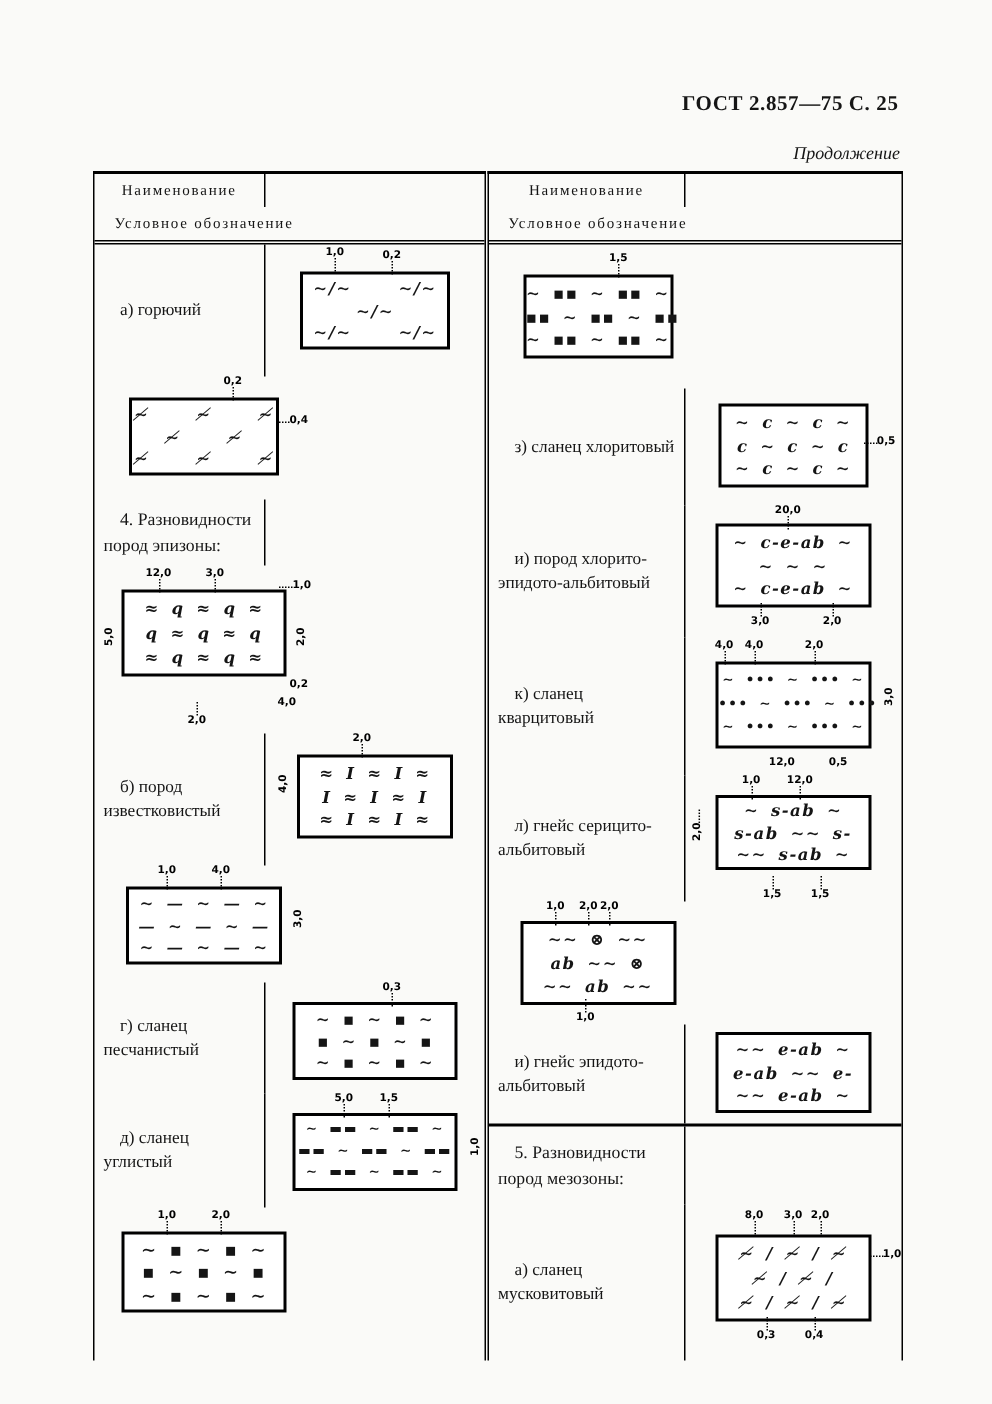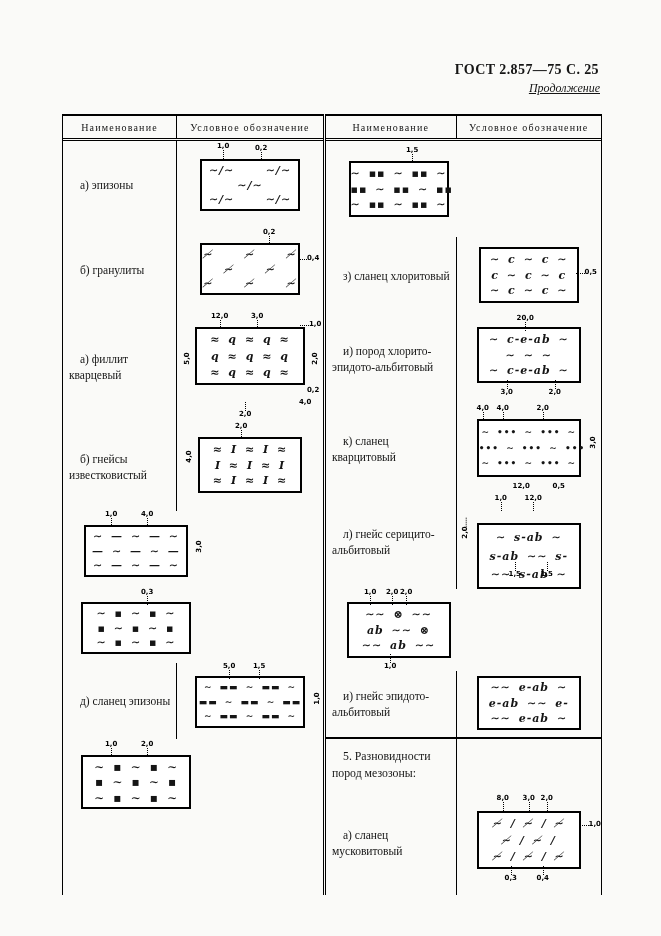--- a/index.html
+++ b/index.html
@@ -3,26 +3,26 @@
 <meta charset="utf-8">
 <style>
   html,body{margin:0;padding:0;}
   body{
     width:661px;height:936px;position:relative;
     background:#fafaf8;color:#151515;
     font-family:"Liberation Serif", serif;
     overflow:hidden;
   }
   .gost-header{position:absolute;top:62px;right:62px;font-weight:bold;font-size:14px;letter-spacing:.4px;}
-  .continuation{position:absolute;top:81px;right:61px;font-style:italic;font-size:12px;text-decoration:underline;}
+  .continuation{position:absolute;top:95px;right:61px;font-style:italic;font-size:12px;}
   .tables{position:absolute;top:114px;left:62px;display:flex;gap:1px;}
   .half{border-top:2px solid #000;box-sizing:border-box;}
   .half.lh{width:262px;border-left:1px solid #000;border-right:1px solid #000;}
   .half.rh{width:277px;border-left:1px solid #000;border-right:1px solid #000;}
-  .thead{display:flex;border-bottom:3px double #000;}
+  .thead{display:flex;border-bottom:3px double #000;flex-direction:column;}
   .thead .th{font-size:10px;text-align:center;padding:6px 2px 5px;letter-spacing:1.2px;box-sizing:border-box;}
   .wnl{width:114px;}
   .wsl{width:146px;}
   .wnr{width:131px;}
   .wsr{width:145px;}
   .th.wnl,.th.wnr{border-right:1px solid #000;}
   .row{display:flex;align-items:center;}
   .name-cell{align-self:stretch;border-right:1px solid #000;box-sizing:border-box;
     display:flex;align-items:center;padding:2px 5px 2px 6px;}
   .name-cell p{margin:0;font-size:11.5px;line-height:1.4;text-indent:11px;text-align:left;}
@@ -52,73 +52,73 @@
 
   <div class="half lh">
     <div class="thead">
       <div class="th wnl">Наименование</div>
       <div class="th wsl">Условное обозначение</div>
     </div>
 
 
     <div class="row" style="min-height:88px">
       <div class="name-cell wnl">
-          <p>а)  эпизоны</p>
+          <p>а)  горючий</p>
         </div>
       <div class="sym-cell wsl">
         <span class="dim ld-down" style="left:40px;top:2px">1,0</span>
         <span class="dim ld-down" style="left:78px;top:4px">0,2</span>
         <div class="box" style="width:100px;height:52px;margin-top:18px">
           <div class="brow">∼∕∼    ∼∕∼</div>
           <div class="brow">∼∕∼</div>
           <div class="brow">∼∕∼    ∼∕∼</div>
         </div>
       </div>
     </div>
 
     <div class="row" style="min-height:82px">
-      <div class="name-cell wnl">
-          <p>б)  гранулиты</p>
-        </div>
       <div class="sym-cell wsl">
         <span class="dim ld-down" style="left:86px;top:0">0,2</span>
         <span class="dim ld-left" style="left:130px;top:26px">0,4</span>
         <div class="box" style="width:100px;height:52px;margin-top:14px">
           <div class="brow">≁    ≁    ≁</div>
           <div class="brow">≁    ≁</div>
           <div class="brow">≁    ≁    ≁</div>
         </div>
       </div>
     </div>
 
+    <div class="row" style="min-height:44px">
+      <div class="name-cell wnl sec">
+          <p>4. Разновидности пород эпизоны:</p>
+        </div>
+      <div class="sym-cell wsl"></div>
+    </div>
 
     <div class="row" style="min-height:112px">
-      <div class="name-cell wnl">
-          <p>а) филлит кварцевый</p>
-        </div>
       <div class="sym-cell wsl">
         <span class="dim ld-down" style="left:34px;top:2px">12,0</span>
         <span class="dim ld-down" style="left:74px;top:2px">3,0</span>
         <span class="dim ld-left" style="left:132px;top:10px">1,0</span>
         <span class="dim rot" style="left:4px;top:44px">5,0</span>
         <span class="dim rot" style="left:132px;top:44px">2,0</span>
         <span class="dim" style="left:130px;top:76px">0,2</span>
         <span class="dim" style="left:122px;top:88px">4,0</span>
         <span class="dim ld-up" style="left:62px;top:100px">2,0</span>
         <div class="box" style="width:110px;height:58px;margin-top:16px">
           <div class="brow">≈ q ≈ q ≈</div>
           <div class="brow">q ≈ q ≈ q</div>
           <div class="brow">≈ q ≈ q ≈</div>
         </div>
       </div>
     </div>
 
     <div class="row" style="min-height:88px">
       <div class="name-cell wnl">
-          <p>б) гнейсы известковистый</p>
+          <p>б) пород известковистый</p>
         </div>
       <div class="sym-cell wsl">
         <span class="dim ld-down" style="left:58px;top:0">2,0</span>
         <span class="dim rot" style="left:6px;top:30px">4,0</span>
         <div class="box" style="width:104px;height:56px;margin-top:14px">
           <div class="brow">≈ I ≈ I ≈</div>
           <div class="brow">I ≈ I ≈ I</div>
           <div class="brow">≈ I ≈ I ≈</div>
         </div>
       </div>
@@ -131,33 +131,36 @@
         <span class="dim rot" style="left:130px;top:32px">3,0</span>
         <div class="box" style="width:104px;height:52px;margin-top:14px">
           <div class="brow">∼ — ∼ — ∼</div>
           <div class="brow">— ∼ — ∼ —</div>
           <div class="brow">∼ — ∼ — ∼</div>
         </div>
       </div>
     </div>
 
     <div class="row" style="min-height:74px">
+      <div class="name-cell wnl">
+          <p>г) сланец  песчанистый</p>
+        </div>
       <div class="sym-cell wsl">
         <span class="dim ld-down" style="left:78px;top:0">0,3</span>
         <div class="box" style="width:110px;height:52px;margin-top:13px">
           <div class="brow">∼ ▪ ∼ ▪ ∼</div>
           <div class="brow">▪ ∼ ▪ ∼ ▪</div>
           <div class="brow">∼ ▪ ∼ ▪ ∼</div>
         </div>
       </div>
     </div>
 
     <div class="row" style="min-height:76px">
       <div class="name-cell wnl">
-          <p>д) сланец эпизоны</p>
+          <p>д) сланец углистый</p>
         </div>
       <div class="sym-cell wsl">
         <span class="dim ld-down" style="left:46px;top:0">5,0</span>
         <span class="dim ld-down" style="left:76px;top:0">1,5</span>
         <span class="dim rot" style="left:134px;top:32px">1,0</span>
         <div class="box" style="width:110px;height:52px;margin-top:13px;font-size:9px">
           <div class="brow">∼ ▬▬ ∼ ▬▬ ∼</div>
           <div class="brow">▬▬ ∼ ▬▬ ∼ ▬▬</div>
           <div class="brow">∼ ▬▬ ∼ ▬▬ ∼</div>
         </div>
@@ -246,21 +249,21 @@
     <div class="row" style="min-height:84px">
       <div class="name-cell wnr">
           <p>л) гнейс серицито-альбитовый</p>
         </div>
       <div class="sym-cell wsr">
         <span class="dim ld-down" style="left:38px;top:0">1,0</span>
         <span class="dim ld-down" style="left:68px;top:0">12,0</span>
         <span class="dim rot ld-right" style="left:2px;top:34px">2,0</span>
         <span class="dim ld-up" style="left:52px;top:76px">1,5</span>
         <span class="dim ld-up" style="left:84px;top:76px">1,5</span>
-        <div class="box" style="width:104px;height:66px;margin-top:28px">
+        <div class="box" style="width:104px;height:50px;margin-top:13px">
           <div class="brow">∼ s-ab ∼</div>
           <div class="brow">s-ab ∼∼ s-</div>
           <div class="brow">∼∼ s-ab ∼</div>
         </div>
       </div>
     </div>
 
     <div class="row" style="min-height:82px">
       <div class="sym-cell wsr">
         <span class="dim ld-down" style="left:38px;top:0">1,0</span>

